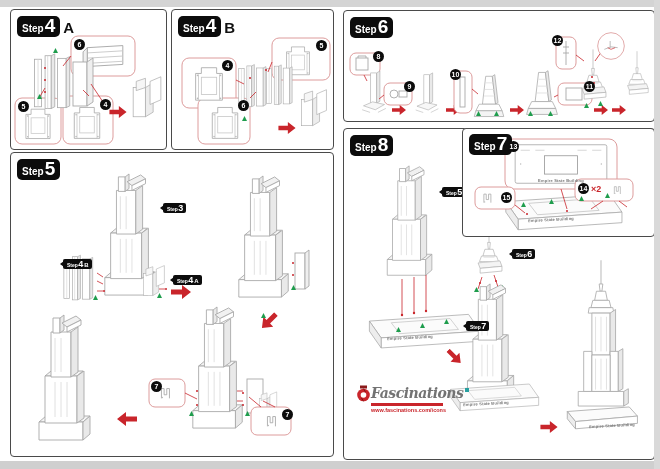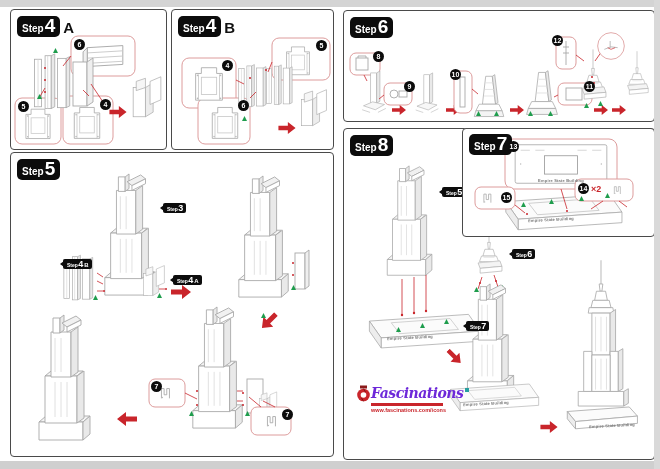--- a/index.html
+++ b/index.html
@@ -17,21 +17,21 @@
   .tag{position:absolute;background:#0c0c0c;color:#fff;border-radius:2px;padding:1px 3px 1px 4px;display:flex;align-items:baseline;z-index:6;white-space:nowrap}
   .tag::before{content:"";position:absolute;left:-6px;top:50%;margin-top:-3px;border:3px solid transparent;border-right:4px solid #0c0c0c}
   .tg-w{font-size:5px;font-weight:bold}
   .tg-n{font-size:9px;font-weight:bold;line-height:8px;margin-left:.5px}
   .tg-v{font-size:6px;font-weight:bold;margin-left:1px}
   .badge{position:absolute;width:11px;height:11px;border-radius:50%;background:#0c0c0c;color:#fff;font-size:7px;font-weight:bold;line-height:11px;text-align:center;z-index:7}
   .micro{position:absolute;font-size:4px;font-weight:bold;color:#777;text-align:center;letter-spacing:.2px;z-index:5;transform:rotate(-3deg)}
   .times{position:absolute;color:#c9252b;font-size:9px;font-weight:bold;z-index:7}
   .logo{position:absolute;z-index:7}
   .logo-row{display:flex;align-items:center}
-  .logo-word{font-family:"DejaVu Serif",serif;font-style:italic;font-weight:bold;font-size:14px;color:#6d28d9;letter-spacing:-.5px;line-height:15px}
+  .logo-word{font-family:"DejaVu Serif",serif;font-style:italic;font-weight:bold;font-size:14px;color:#737373;letter-spacing:-.5px;line-height:15px}
   .logo-sq{width:4px;height:4px;background:#27a0a0;margin-left:2px;margin-bottom:8px}
   .logo-bar{height:3px;background:#c9252b;width:72px;margin-left:15px;margin-top:1px}
   .logo-url{font-size:5.5px;color:#c9252b;font-weight:bold;margin-left:15px;margin-top:1px}
 </style>
 </head>
 <body>
 
 <svg width="0" height="0" style="position:absolute">
   <defs>
     <symbol id="s-arrow" viewBox="0 0 20 14">

